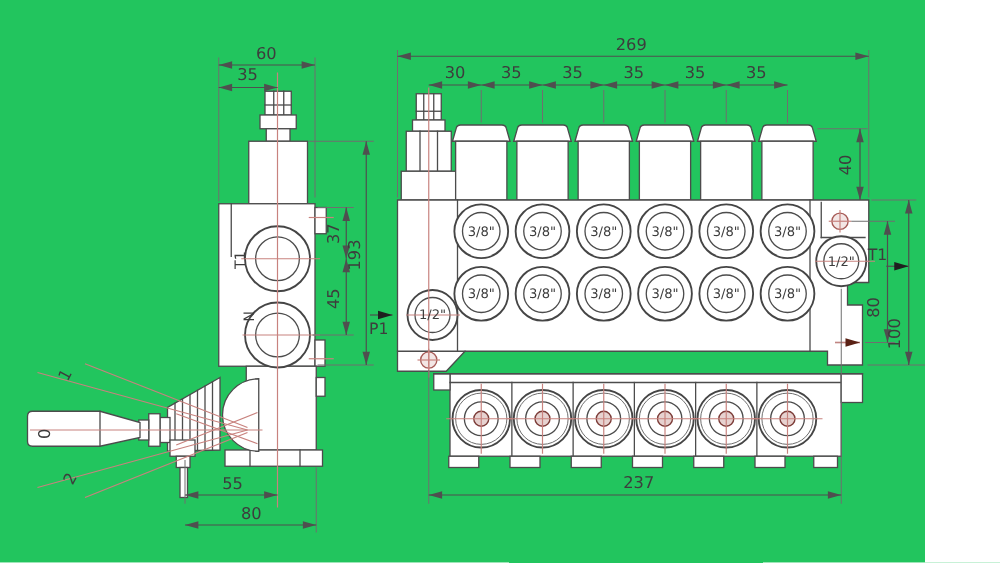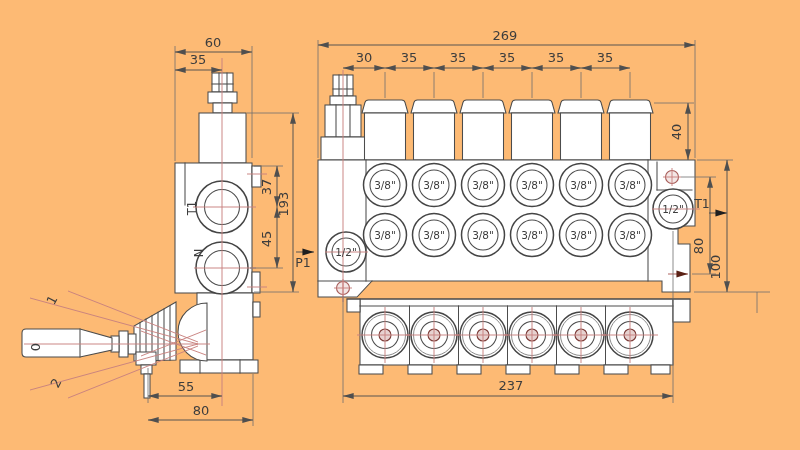--- a/index.html
+++ b/index.html
@@ -1,16 +1,16 @@
 <!DOCTYPE html>
 <html><head>
 <meta charset="utf-8">
 <style>
   html,body{margin:0;padding:0;background:#ffffff;}
-  .sheet{position:relative;width:800px;height:450px;background:#fdba74;overflow:hidden;}
+  .sheet{position:relative;width:740px;height:450px;background:#22c55e;overflow:hidden;}
   svg{position:absolute;left:0;top:0;}
   .ln{stroke:#4c4c4c;stroke-width:1.05;fill:none;stroke-linecap:square}
   .lw{stroke:#4c4c4c;stroke-width:1.05;fill:#ffffff}
   .lb{stroke:#454545;stroke-width:1.5;fill:#ffffff}
   .th{stroke:#6f6f6f;stroke-width:0.8;fill:none}
   .dm{stroke:#4f4f4f;stroke-width:0.95;fill:none}
   .rd{stroke:#c8827e;stroke-width:0.95;fill:none}
   .rda{stroke:#c08582;stroke-width:1.3;fill:none}
   .hl{stroke:#a65a56;stroke-width:1.1;fill:#f3e6e5}
   .hc{stroke:#7c3c38;stroke-width:1.1;fill:#e7d2d0}

